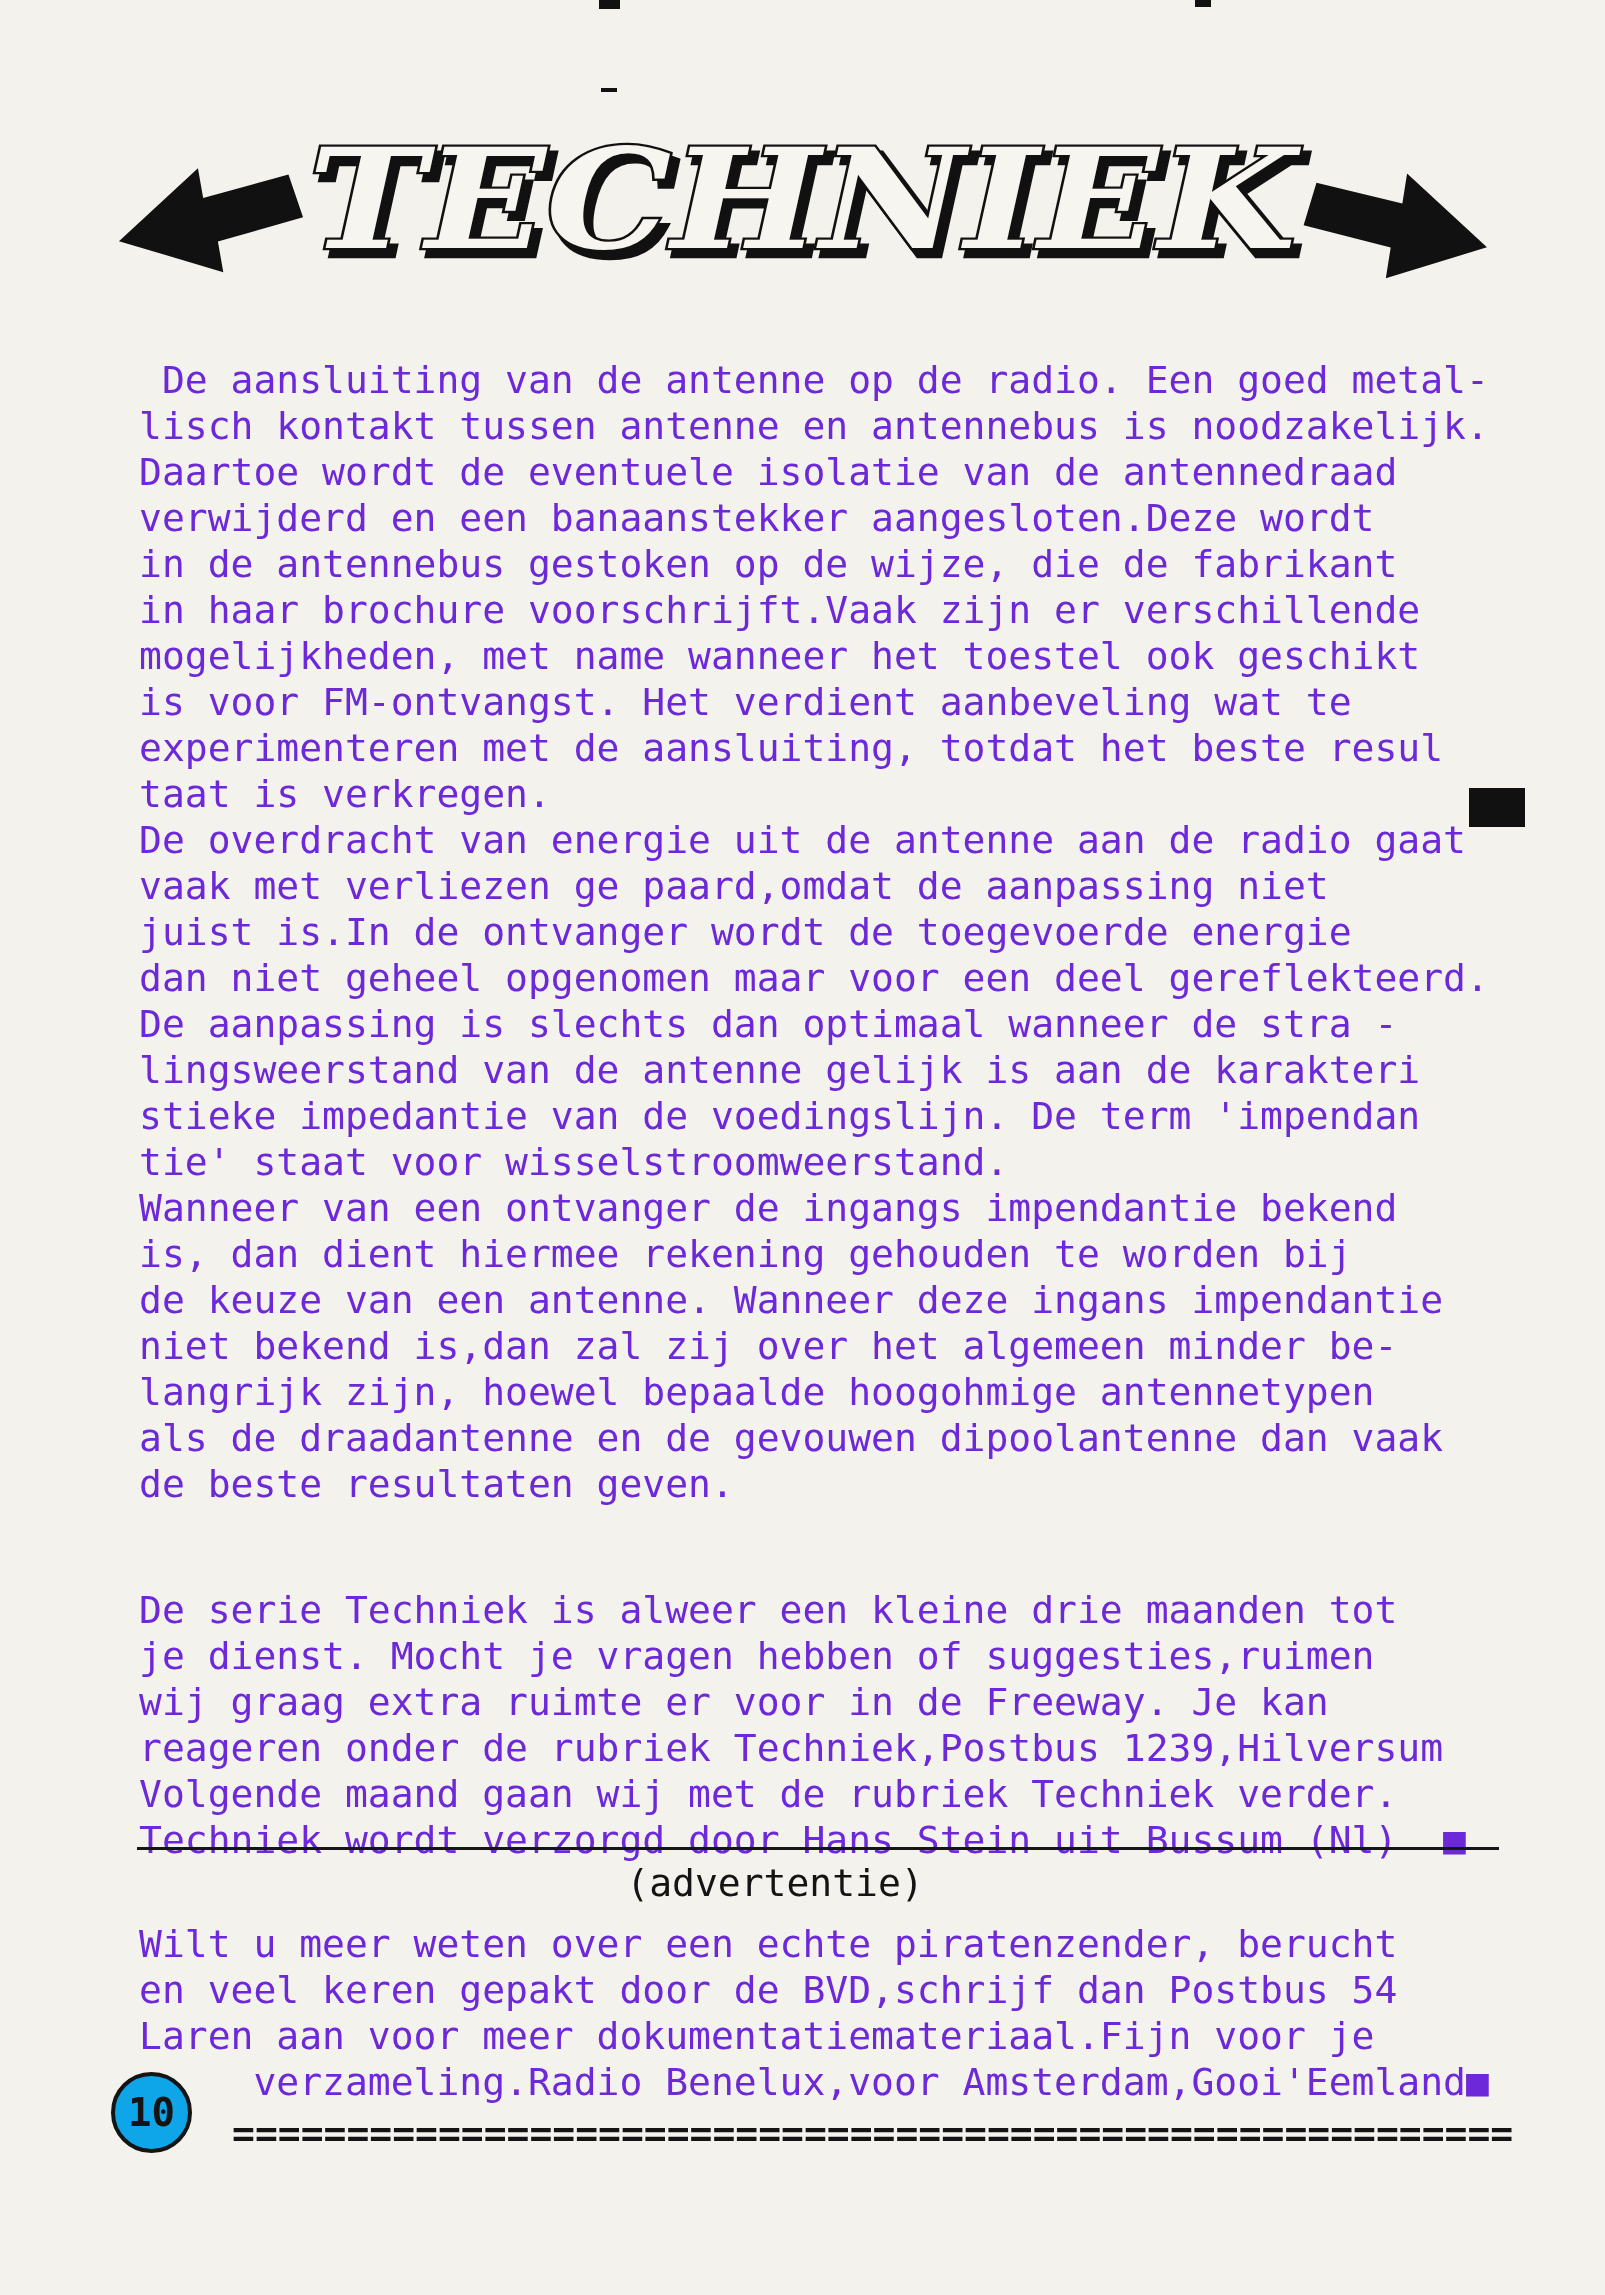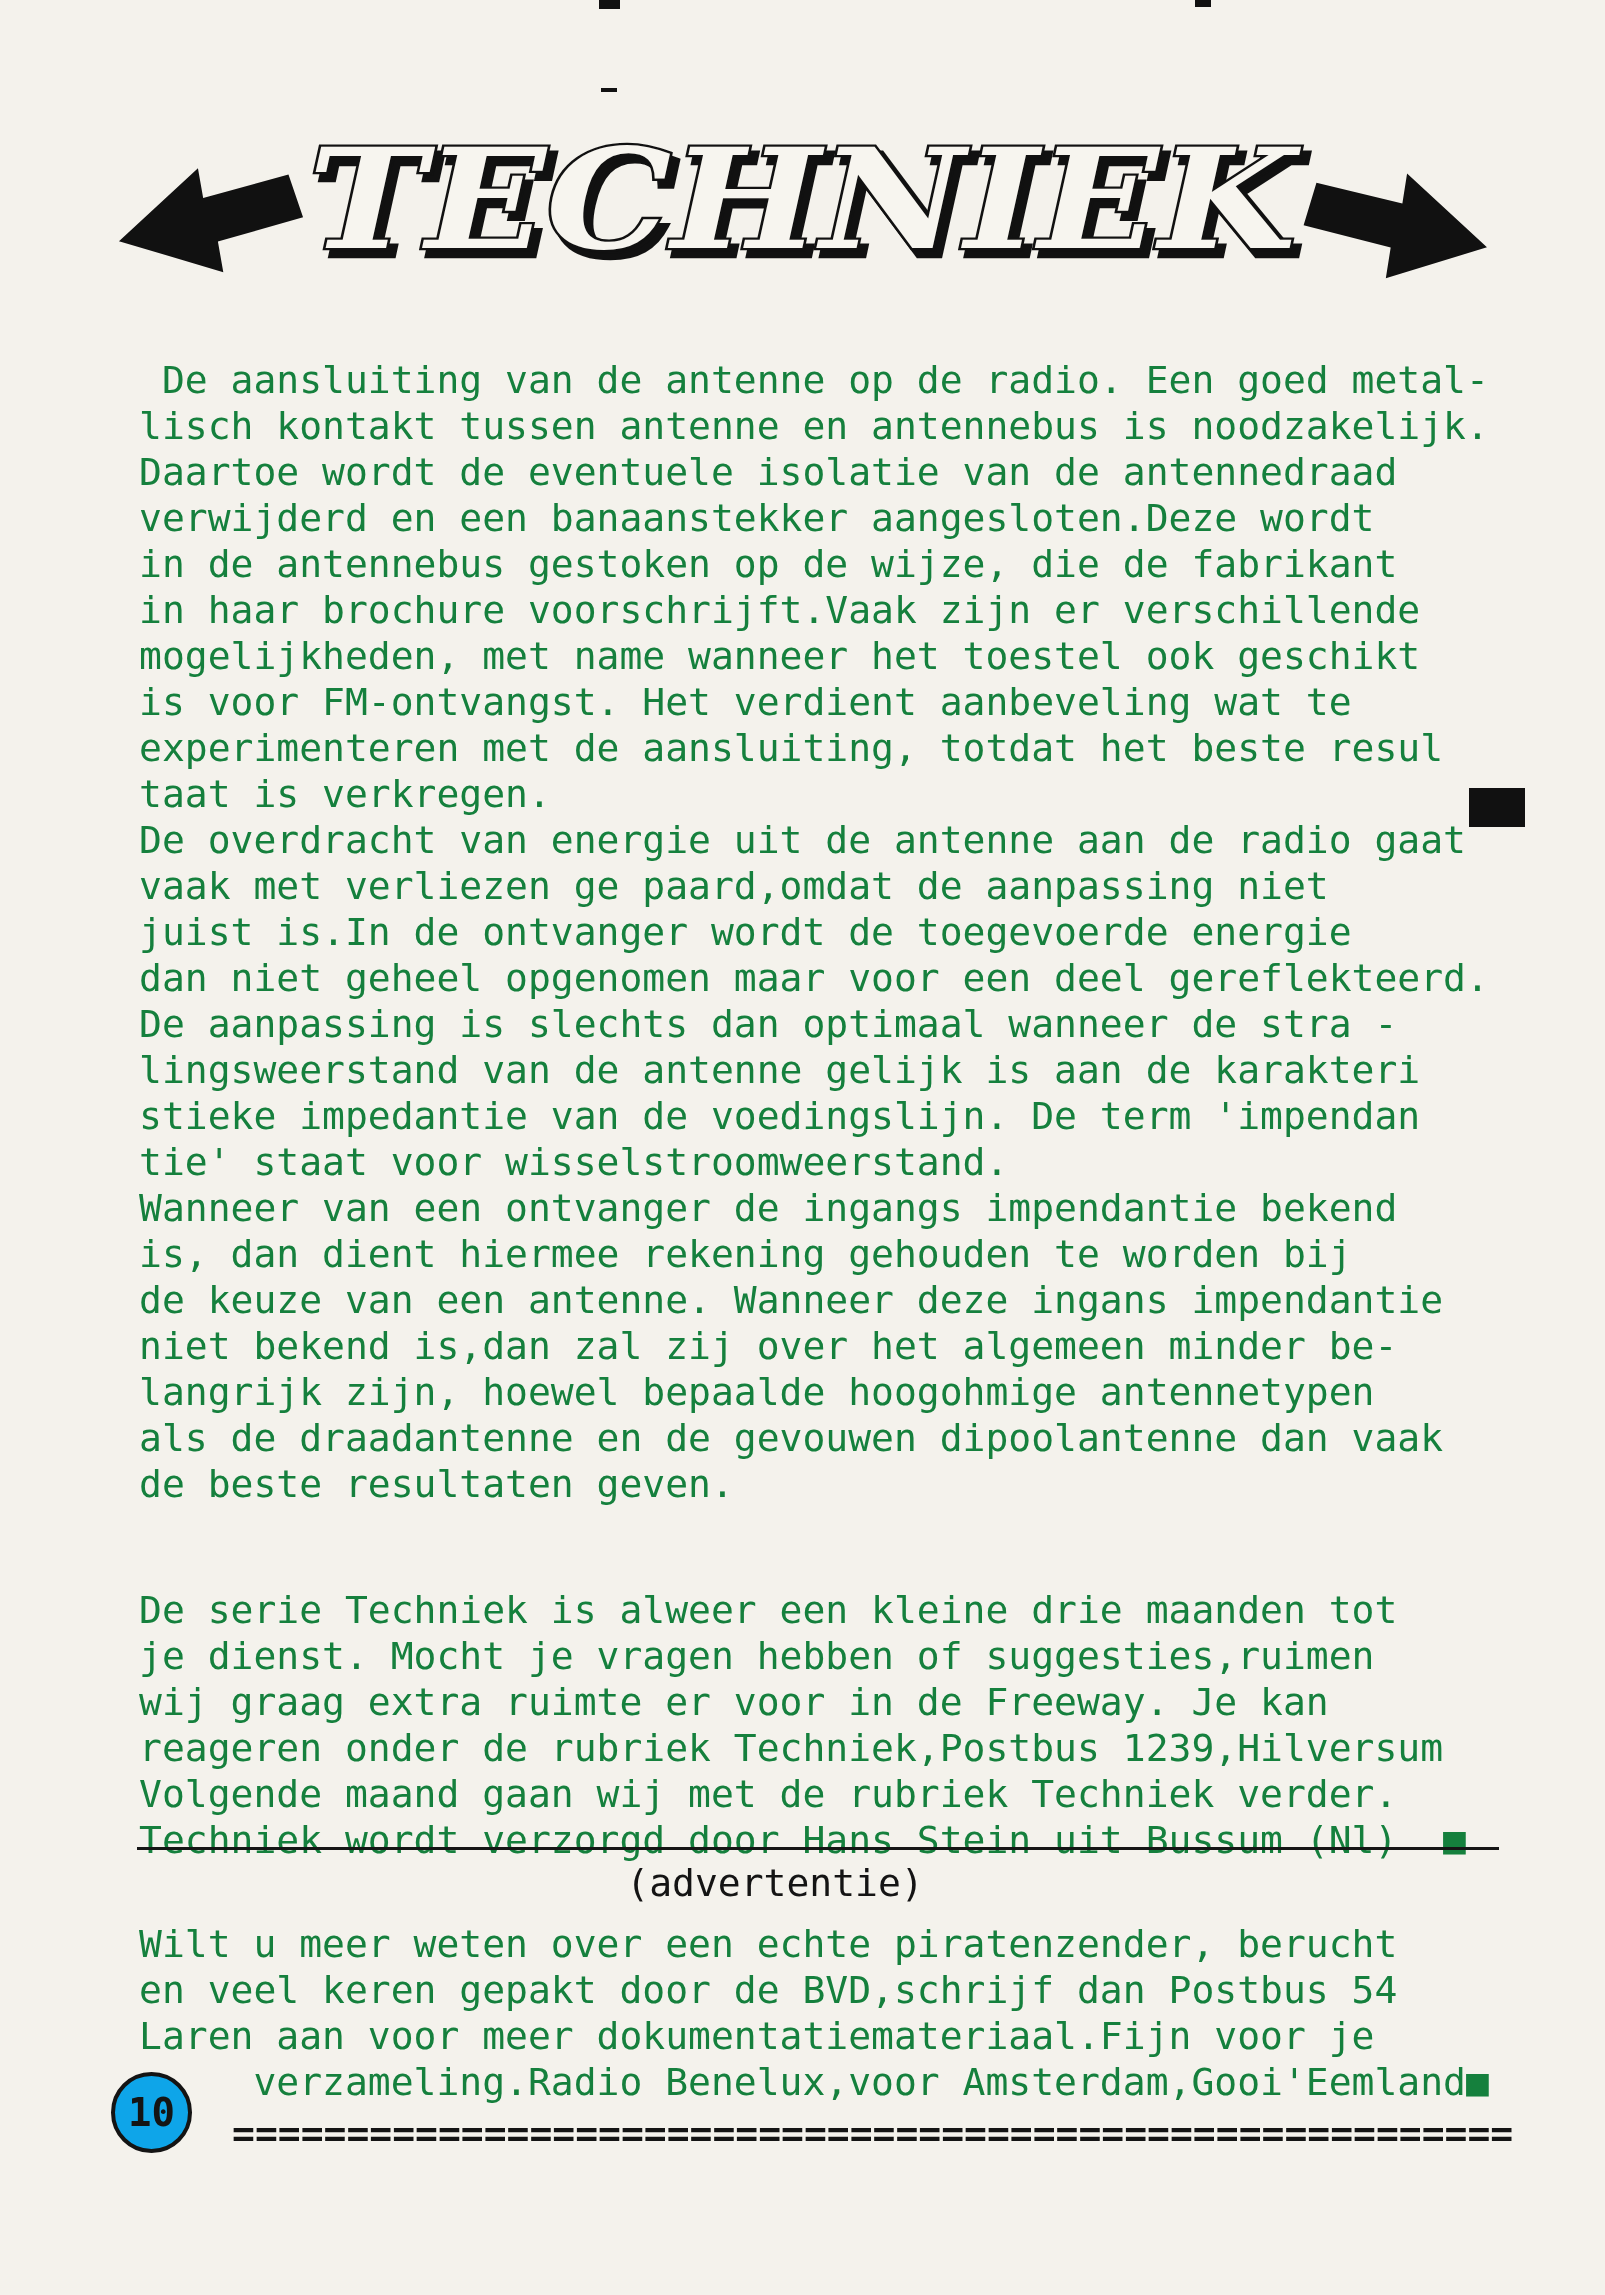--- a/index.html
+++ b/index.html
@@ -22,21 +22,21 @@
   .logo-wrap svg{width:100%;height:100%;}
   .logo-text{
     font-family:"DejaVu Serif", serif;
     font-weight:bold;font-style:italic;
   }
   
   .typewriter{
     position:absolute;left:139px;
     font-size:38px;line-height:46px;
     white-space:pre;letter-spacing:0;
-    color:#15803d;
+    color:#6d28d9;
   }
   .para1{top:357px;}
   .para2{top:1587px;}
   .ad-lines{top:1921px;}
   
   .ad-rule{
     position:absolute;top:1847px;left:137px;width:1362px;height:3.2px;
     background:#151515;
   }
   .ad-label{

